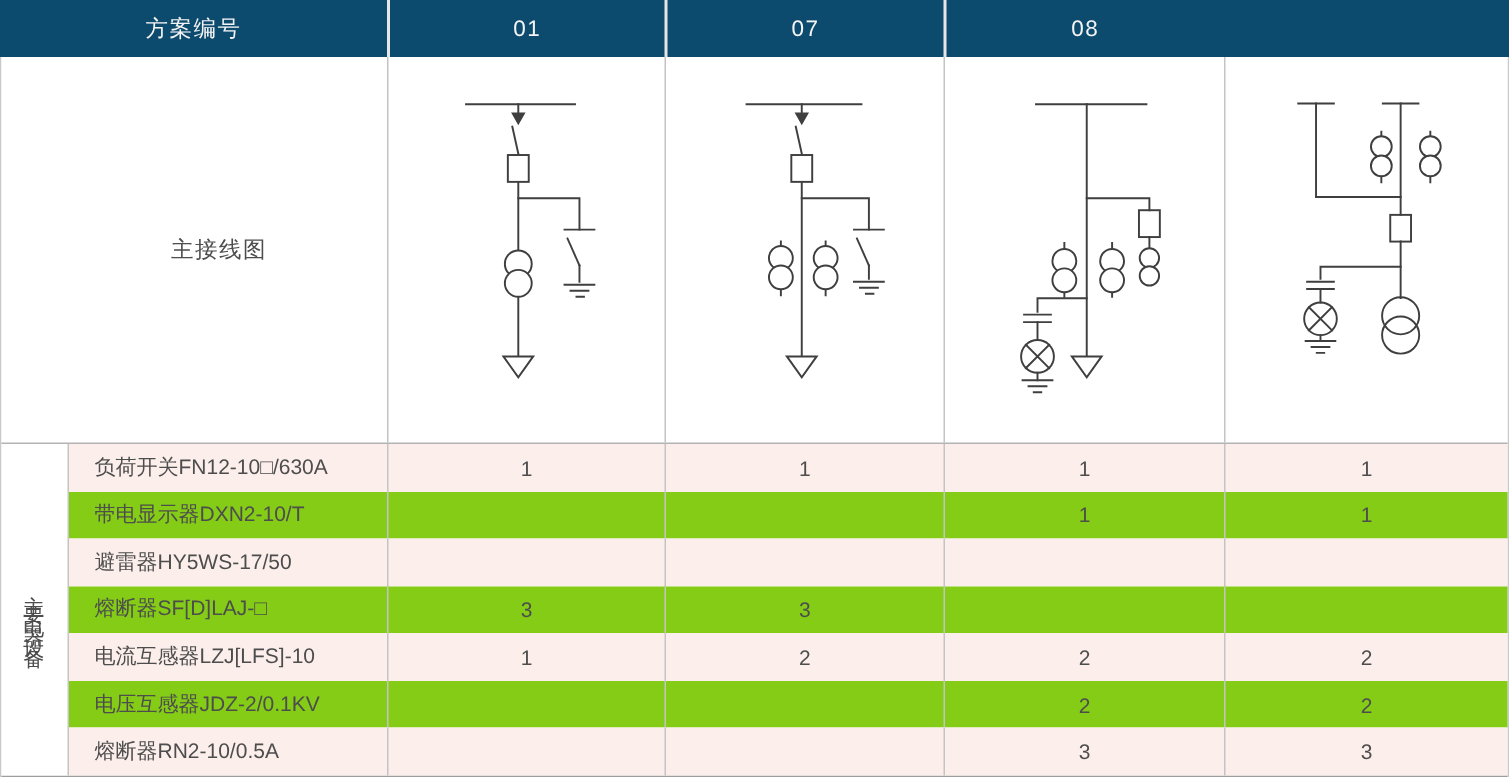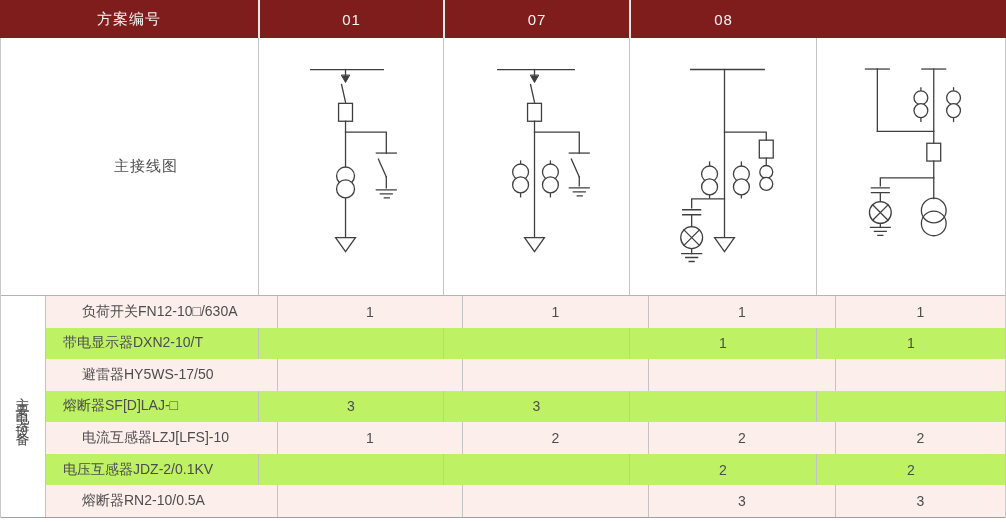--- a/index.html
+++ b/index.html
@@ -9,21 +9,21 @@
     color:#4d4d4d;
     width:1006px;
   }
   .sheet { width:1006px; height:522px; background:#fff; }
 
   
   .header-row {
     display:grid;
     grid-template-columns:258px 185px 186px 187px 1fr;
     height:38px;
-    background:#7f1d1d;
+    background:#0c4a6e;
   }
   .header-cell {
     display:flex; align-items:center; justify-content:center;
     color:#f4f4f4; font-size:15px; letter-spacing:1px;
   }
   .header-cell + .header-cell { border-left:2px solid #e6e6e6; }
 
   
   .body-frame {
     border-left:1px solid #c9c9c9;
@@ -70,23 +70,23 @@
   .group-label {
     writing-mode:vertical-rl;
     text-orientation:upright;
     font-size:14px; letter-spacing:7px; color:#4d4d4d;
   }
   .equipment-rows { flex:1; display:flex; flex-direction:column; }
   .eq-row {
     display:grid;
     grid-template-columns:212px 185px 186px 187px 1fr;
     height:31.55px;
-    background:#bef264;
-  }
-  .eq-row.stripe { background:#fcefeb;padding-left:19px; }
+    background:#84cc16;
+  }
+  .eq-row.stripe { background:#fcefeb; }
   .eq-name {
     display:flex; align-items:center;
     padding-left:17px;
     font-size:14px; color:#4d4d4d;
     white-space:nowrap;
   }
   .eq-qty {
     border-left:1px solid #c4c4c4;
     display:flex; align-items:center; justify-content:center;
     font-size:14px; color:#4d4d4d;

